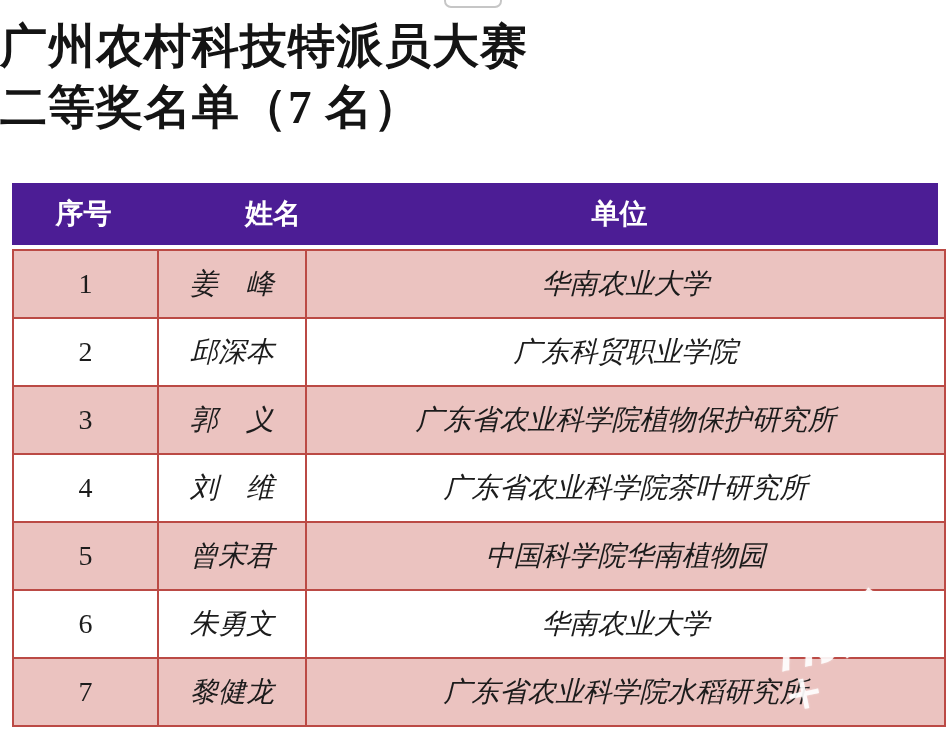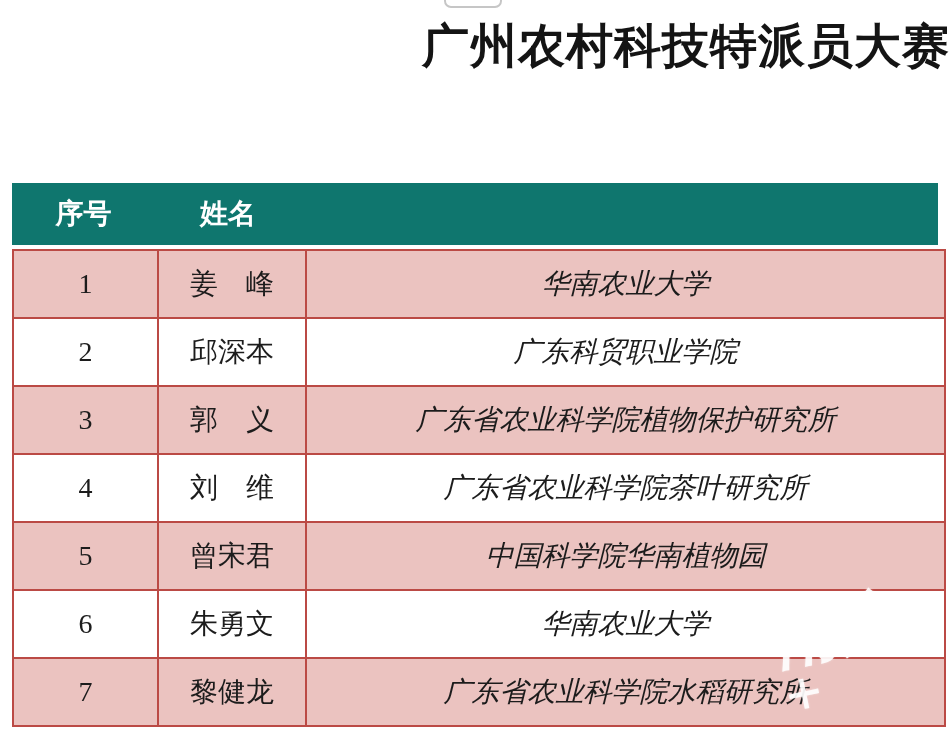--- a/index.html
+++ b/index.html
@@ -26,49 +26,49 @@
     border-radius: 7px;
     background: #ffffff;
   }
 
   
   .titles {
     position: absolute;
     top: 16px;
     left: 0;
     width: 100%;
-    text-align: right;
+    text-align: left;
     color: #141414;
     font-weight: bold;
   }
   .title-line {
     font-size: 47px;
     line-height: 61px;
     letter-spacing: 1px;
   }
 
   
   .tbl-header {
     position: absolute;
     left: 12px;
     top: 183px;
     width: 926px;
     height: 62px;
-    background: #0f766e;
+    background: #4c1d95;
     display: flex;
     align-items: center;
   }
   .tbl-header .hcell {
     color: #ffffff;
     font-weight: bold;
     font-size: 28px;
     text-align: center;
   }
   .hcell.c1 { width: 143px; }
-  .hcell.c2 { width: 146px; }
+  .hcell.c2 { width: 146px; text-align: right; }
   .hcell.c3 { width: 637px; }
 
   
   table.tbl-body {
     position: absolute;
     left: 12px;
     top: 249px;
     width: 926px;
     border-collapse: collapse;
     table-layout: fixed;
@@ -80,21 +80,21 @@
     vertical-align: middle;
     font-size: 28px;
     color: #1c1c1c;
     padding: 0;
     overflow: hidden;
     white-space: nowrap;
   }
   .tbl-body tr:nth-child(odd)  { background: #ebc3c0; }
   .tbl-body tr:nth-child(even) { background: #ffffff; }
   .col-no   { width: 143px; }
-  .col-name { width: 146px; }
+  .col-name { width: 146px; font-style: italic; }
   .col-org  { width: 637px; font-style: italic; }
 
   
   .watermark {
     position: absolute;
     left: 778px;
     top: 598px;
     width: 160px;
     font-size: 64px;
     line-height: 56px;
@@ -108,25 +108,27 @@
     text-shadow: 0 0 2px rgba(255,255,255,0.6);
   }
 </style>
 </head>
 <body>
 
 <div class="partial-top-button"></div>
 
 <div class="titles">
   <div class="title-line">广州农村科技特派员大赛</div>
+  <div class="title-line">二等奖名单（7 名）</div>
 </div>
 
 <div class="tbl-header">
   <div class="hcell c1">序号</div>
   <div class="hcell c2">姓名</div>
+  <div class="hcell c3">单位</div>
 </div>
 
 <table class="tbl-body">
   <tbody>
     <tr>
       <td class="col-no">1</td>
       <td class="col-name">姜　峰</td>
       <td class="col-org">华南农业大学</td>
     </tr>
     <tr>

